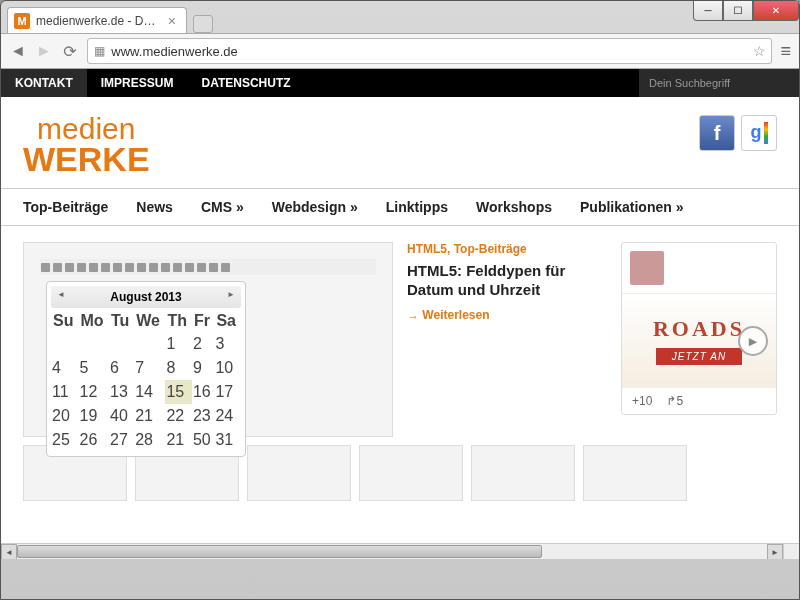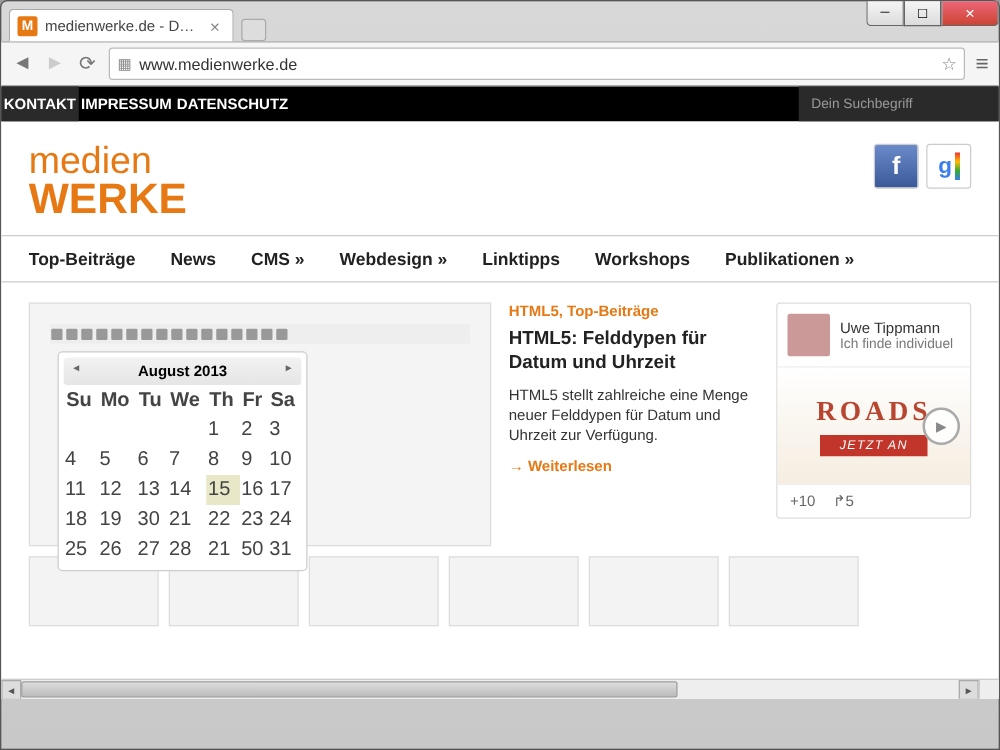--- a/index.html
+++ b/index.html
@@ -24,27 +24,27 @@
 .nav-icon { width: 18px; height: 18px; display: flex; align-items: center; justify-content: center; color: #777; font-size: 16px; cursor: pointer; }
 .addr { flex: 1; height: 26px; border: 1px solid #bbb; border-radius: 3px; background: #fff; display: flex; align-items: center; padding: 0 6px; gap: 6px; }
 .addr .globe { color: #888; font-size: 12px; }
 .addr input { border: none; outline: none; flex: 1; font-size: 13px; color: #333; }
 .addr .star { color: #888; font-size: 14px; }
 .menu-icon { color: #666; font-size: 18px; }
 
 .page { background: #fff; height: 490px; overflow: hidden; position: relative; }
 
 .topbar { background: #000; height: 28px; display: flex; align-items: center; color: #fff; font-size: 12px; font-weight: bold; }
-.topbar a { color: #fff; padding: 0 2px; text-decoration: none; height: 28px; display: flex; align-items: center; }
+.topbar a { color: #fff; padding: 0 14px; text-decoration: none; height: 28px; display: flex; align-items: center; }
 .topbar a.active { background: #2a2a2a; }
 .topbar .spacer { flex: 1; }
 .search-box { background: #2a2a2a; color: #999; padding: 12px 10px; height: 28px; display: flex; align-items: center; width: 160px; font-size: 11px; font-weight: normal; }
 
 .header { padding: 18px 22px 12px; display: flex; align-items: flex-start; }
-.logo { color: #e67914; }
+.logo { color: #e67914; text-align: center; }
 .logo .l1 { font-size: 30px; font-weight: normal; line-height: 0.9; }
 .logo .l2 { font-size: 34px; font-weight: bold; line-height: 1; }
 .header .spacer { flex: 1; }
 .social { display: flex; gap: 6px; }
 .social-icon { width: 36px; height: 36px; border: 1px solid #ccc; border-radius: 3px; display: flex; align-items: center; justify-content: center; font-weight: bold; font-size: 20px; color: #fff; }
 .fb { background: linear-gradient(#6a8ac9,#3b5998); }
 .gp { background: #fff; }
 .gp-inner { display:flex; }
 .gp-g { color:#3b7ded; font-size:18px; font-weight:bold; }
 .gp-bar { width:4px; background:linear-gradient(#e33,#fb0,#3a3,#3b7ded); margin-left:2px; height:22px; }
@@ -221,23 +221,23 @@
                 <tr>
                   <td>11</td>
                   <td>12</td>
                   <td>13</td>
                   <td>14</td>
                   <td class="hl">15</td>
                   <td>16</td>
                   <td>17</td>
                 </tr>
                 <tr>
-                  <td>18</td>
+                  <td>20</td>
                   <td>19</td>
-                  <td>30</td>
+                  <td>40</td>
                   <td>21</td>
                   <td>22</td>
                   <td>23</td>
                   <td>24</td>
                 </tr>
                 <tr>
                   <td>25</td>
                   <td>26</td>
                   <td>27</td>
                   <td>28</td>
@@ -248,32 +248,27 @@
               </tbody>
           </table>
         </div>
       </div>
 
       <div class="article">
         <div class="cats">
           <a>HTML5</a>, <a>Top-Beiträge</a>
         </div>
         <h2>HTML5: Felddypen für Datum und Uhrzeit</h2>
-        <div class="excerpt">HTML5 stellt zahlreiche eine Menge neuer Felddypen für Datum und Uhrzeit zur Verfügung.</div>
         <a class="readmore">Weiterlesen</a>
       </div>
 
       <div class="sidebar">
         <div class="gbox">
           <div class="gbox-head">
             <div class="avatar"></div>
-            <div>
-              <div class="name">Uwe Tippmann</div>
-              <div class="sub">Ich finde individuel</div>
-            </div>
           </div>
           <div class="gbox-img">
             <div class="roads">ROADS</div>
             <div class="jet">JETZT AN</div>
             <div class="play">▶</div>
           </div>
           <div class="gbox-foot">
             <span>+10</span>
             <span>↱<span>5</span></span>
           </div>

